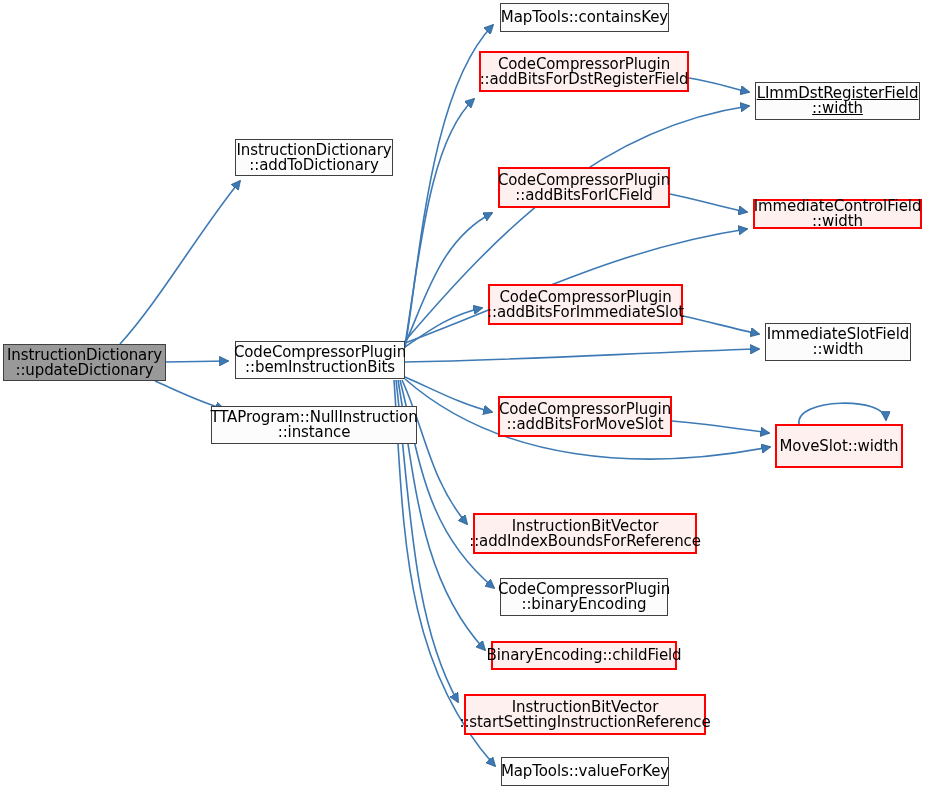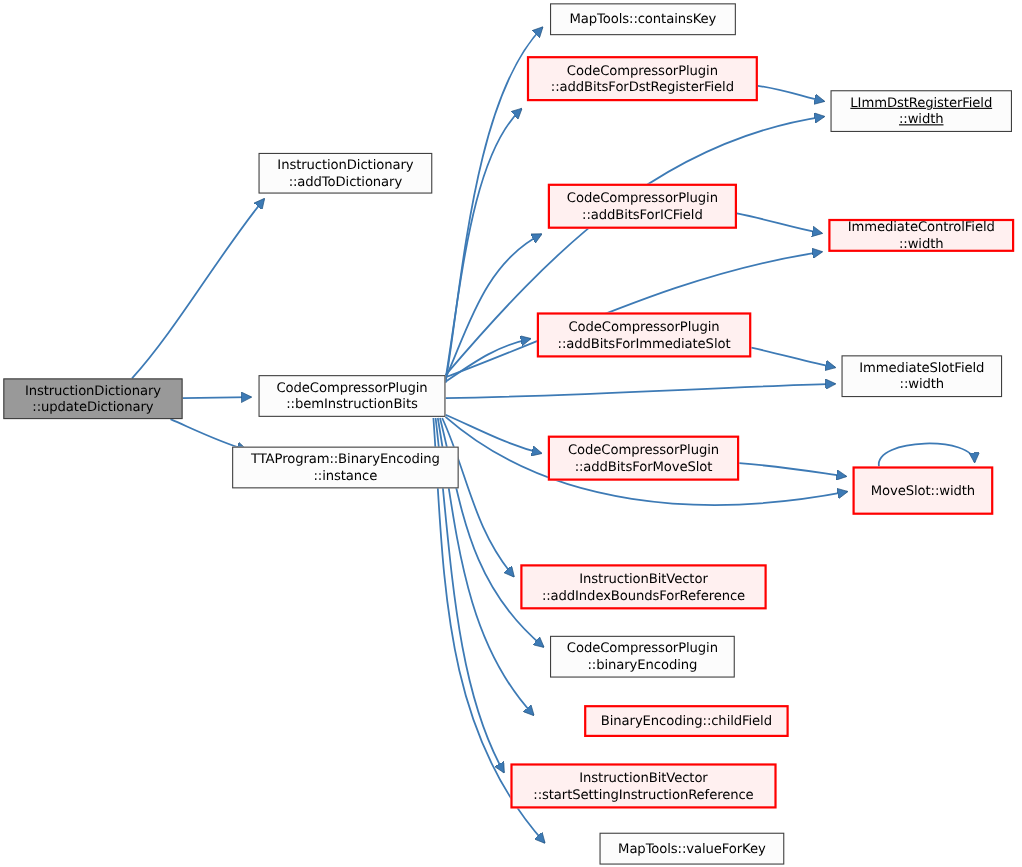--- a/index.html
+++ b/index.html
@@ -28,21 +28,21 @@
     height: 788px;
     pointer-events: none;
   }
   .node {
     position: absolute;
     box-sizing: border-box;
     display: flex;
     align-items: center;
     justify-content: center;
     text-align: center;
-    font-size: 12px;
+    font-size: 15px;
     line-height: 14.6px;
     color: #000000;
     background: #fcfcfc;
     border: 1px solid #404040;
     white-space: pre;
     letter-spacing: -0.1px;
     z-index: 5;
   }
   .node.red {
     border: 2px solid #ff0000;
@@ -116,21 +116,21 @@
     <span class="node-label">InstructionDictionary
 ::addToDictionary</span>
   </div>
 
   <div class="node" style="left:235px; top:341px; width:170px; height:38px;">
     <span class="node-label">CodeCompressorPlugin
 ::bemInstructionBits</span>
   </div>
 
   <div class="node" style="left:211px; top:406px; width:206px; height:38px;">
-    <span class="node-label">TTAProgram::BinaryEncoding
+    <span class="node-label">TTAProgram::NullInstruction
 ::instance</span>
   </div>
 
   <div class="node" style="left:500px; top:3px; width:169px; height:29px;">
     <span class="node-label">MapTools::containsKey</span>
   </div>
 
   <div class="node red" style="left:479px; top:51px; width:210px; height:41px;">
     <span class="node-label">CodeCompressorPlugin
 ::addBitsForDstRegisterField</span>
@@ -154,30 +154,30 @@
   <div class="node red" style="left:473px; top:513px; width:224px; height:41px;">
     <span class="node-label">InstructionBitVector
 ::addIndexBoundsForReference</span>
   </div>
 
   <div class="node" style="left:500px; top:578px; width:168px; height:38px;">
     <span class="node-label">CodeCompressorPlugin
 ::binaryEncoding</span>
   </div>
 
-  <div class="node red" style="left:491px; top:641px; width:186px; height:29px;margin-left:40px;">
+  <div class="node red" style="left:491px; top:641px; width:186px; height:29px;">
     <span class="node-label">BinaryEncoding::childField</span>
   </div>
 
   <div class="node red" style="left:464px; top:694px; width:242px; height:41px;">
     <span class="node-label">InstructionBitVector
 ::startSettingInstructionReference</span>
   </div>
 
-  <div class="node" style="left:501px; top:757px; width:168px; height:29px;margin-left:44px;">
+  <div class="node" style="left:501px; top:757px; width:168px; height:29px;">
     <span class="node-label">MapTools::valueForKey</span>
   </div>
 
   <div class="node" style="left:755px; top:82px; width:165px; height:38px;text-decoration:underline;">
     <span class="node-label">LImmDstRegisterField
 ::width</span>
   </div>
 
   <div class="node red" style="left:753px; top:199px; width:169px; height:30px;">
     <span class="node-label">ImmediateControlField

